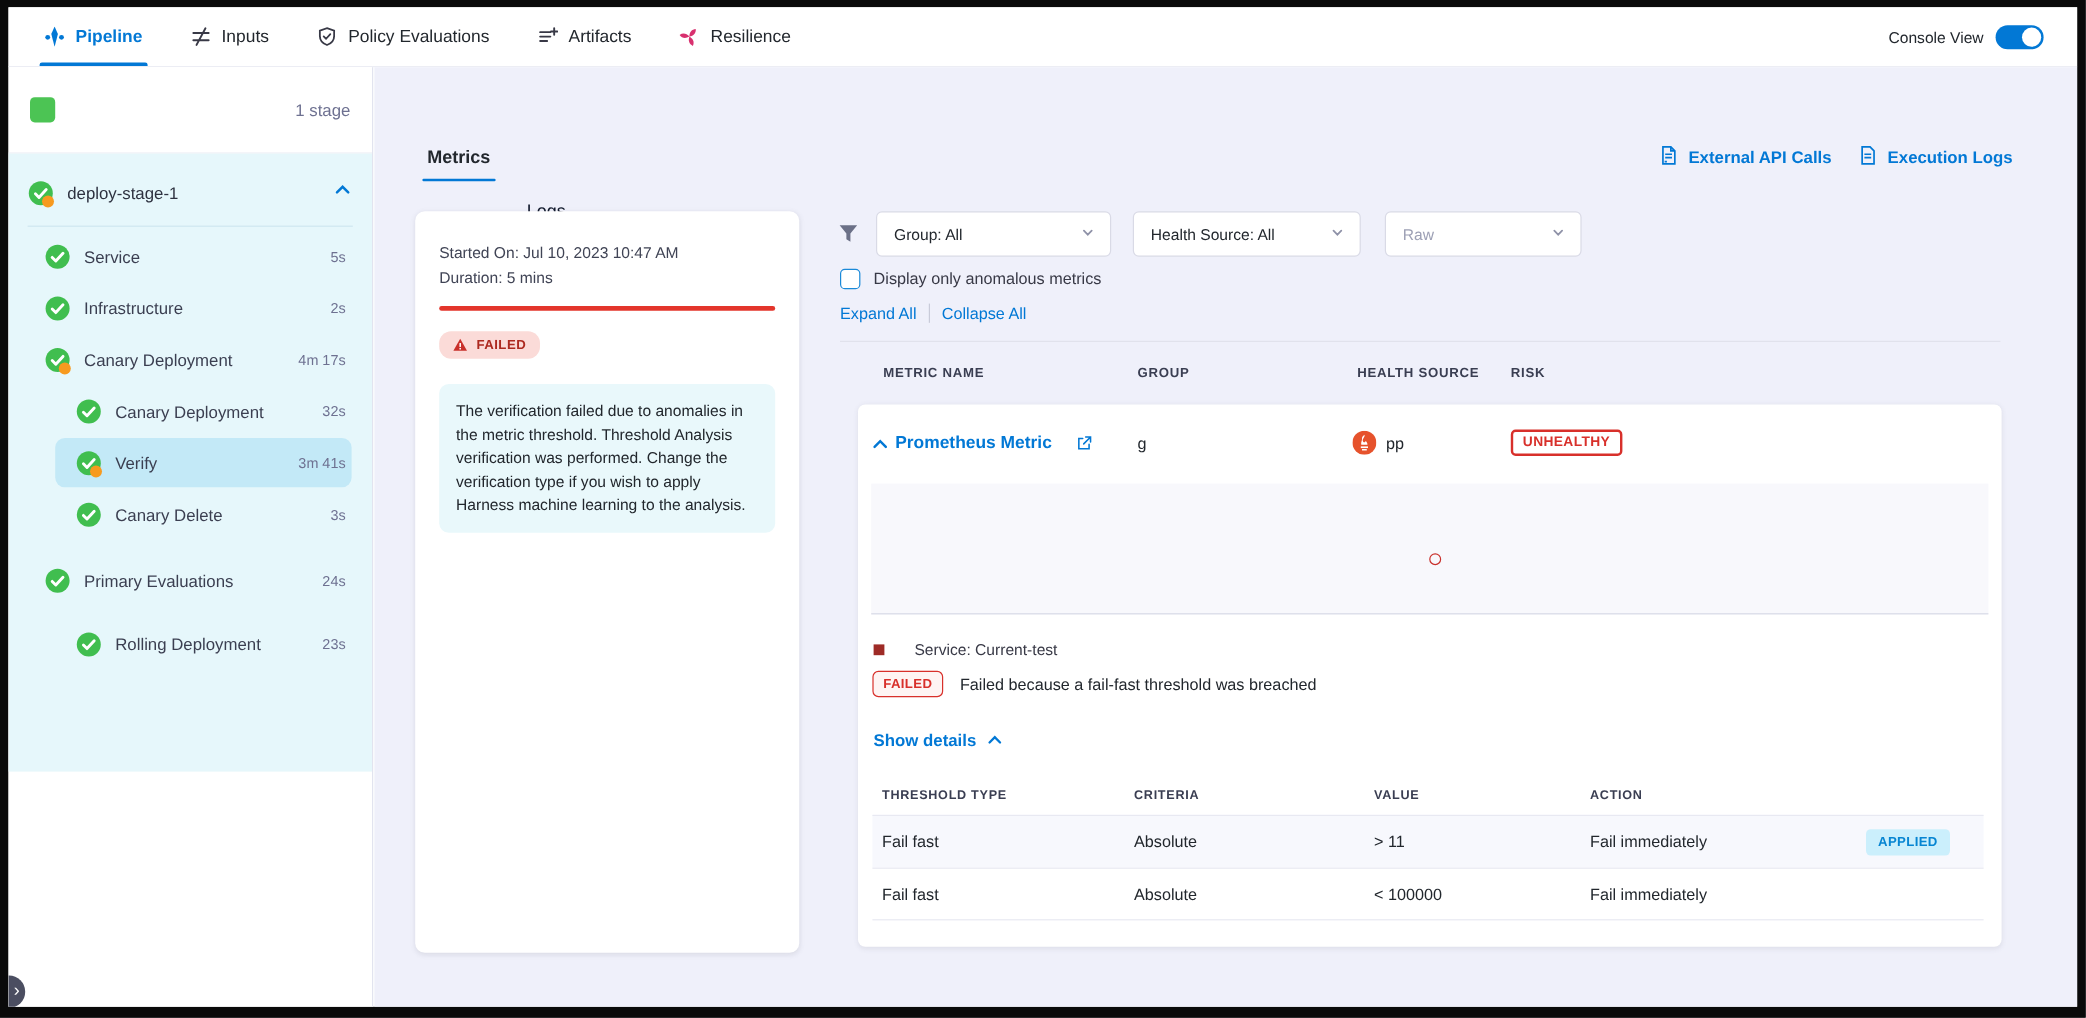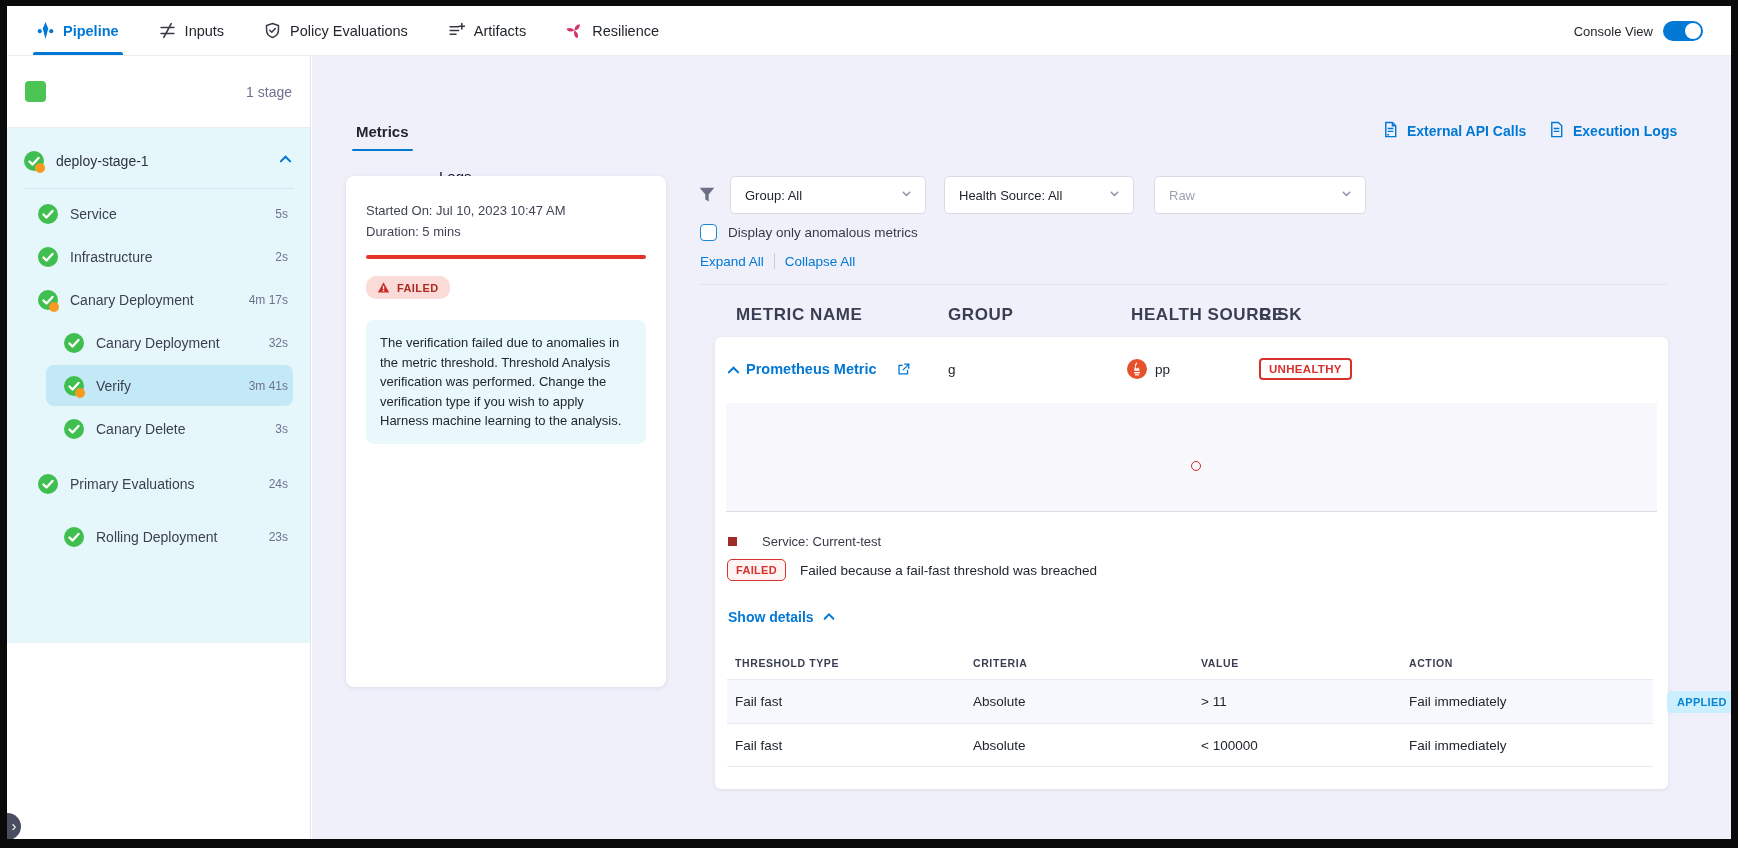--- a/index.html
+++ b/index.html
@@ -52,45 +52,45 @@
   .banner-sub { font-size:12.5px; color:#1F2126; margin-top:2px; }
   .tab-metrics { position:absolute; left:44px; top:67px; font-size:15px; font-weight:700; color:#22272D; cursor:pointer; }
   .tab-metrics::after { content:""; position:absolute; left:-4px; right:-4px; bottom:-11px; height:2.5px;
             background:#0278D5; border-radius:2px; }
   .tab-logs { position:absolute; left:127px; top:67px; font-size:15px; color:#0f172a; cursor:pointer;margin-top:45px; }
   .top-link { position:absolute; top:65px; display:flex; align-items:center; gap:8px; font-size:14px;
             font-weight:700; color:#0278D5; cursor:pointer; }
   .link-api { left:1070px;text-align:center; } .link-logs { left:1236px; }
 
   
-  .summary-card { position:absolute; left:34px; top:120px; width:320px; height:511px; background:#fff;
+  .summary-card { position:absolute; left:34px; top:120px; width:320px; height:618px; background:#fff;
             border-radius:8px; box-shadow:0 1px 4px rgba(96,97,112,.14); padding:24px 20px; }
   .summary-line { font-size:13px; color:#404455; line-height:21px; }
   .progress-bar { margin-top:13px; height:4px; border-radius:2px; background:#E3352B; }
   .failed-pill { display:inline-flex; align-items:center; gap:7px; margin-top:17px; background:#FBDBD8;
             border-radius:10px; padding:5px 11px; font-size:11px; font-weight:700; letter-spacing:.4px; color:#AD2A20; }
   .info-box { margin-top:21px; background:#E9F8FB; border-radius:8px; padding:13px 14px; font-size:13px;
             line-height:1.5; color:#22272D; }
 
   
   .funnel { position:absolute; left:386px; top:130px; width:18px; height:18px; }
   .dropdown { position:absolute; top:120px; height:38px; background:#fff; border:1px solid #D9DAE6; border-radius:5px;
             display:flex; align-items:center; padding:0 12px 0 14px; font-size:13px; font-weight:500; color:#22272D; cursor:pointer; }
   .dropdown .dd-chev { margin-left:auto; }
   .dd-group { left:418px; width:196px; } .dd-health { left:632px; width:190px; }
-  .dd-raw { left:842px; width:212px; color:#9DA0B5; font-weight:400; }
+  .dd-raw { left:842px; width:164px; color:#9DA0B5; font-weight:400; }
   .checkbox { position:absolute; left:388px; top:168px; width:17px; height:17px; background:#fff;
             border:1.5px solid #1A89D8; border-radius:4px; cursor:pointer; }
   .checkbox-label { position:absolute; left:416px; top:169px; font-size:13.5px; color:#383946; }
   .expand-row { position:absolute; left:388px; top:197px; display:flex; align-items:center; gap:10px;
             font-size:13.5px; color:#0278D5; }
   .expand-row .sep { width:1px; height:16px; background:#C9CBD9; }
   .expand-row span { cursor:pointer; }
   .pane-sep { position:absolute; left:388px; top:228px; width:967px; height:1px; background:#E1E2EC; }
-  .thead-label { position:absolute; top:249px; font-size:17px; font-weight:700; letter-spacing:.6px; color:#3A3E52; }
+  .thead-label { position:absolute; top:249px; font-size:11px; font-weight:700; letter-spacing:.6px; color:#3A3E52; }
   .h-metric { left:424px; } .h-group { left:636px; } .h-health { left:819px; } .h-risk { left:947px; }
 
   
   .metric-card { position:absolute; left:403px; top:281px; width:953px; height:452px; background:#fff;
             border-radius:6px; box-shadow:0 1px 4px rgba(96,97,112,.12); }
   .m-chevron { position:absolute; left:11px; top:26px; cursor:pointer; }
   .m-name { position:absolute; left:31px; top:24px; font-size:14.5px; font-weight:600; color:#0278D5;
             display:flex; align-items:center; gap:20px; cursor:pointer; }
   .m-group { position:absolute; left:233px; top:25px; font-size:13.5px; color:#22272D; }
   .prom-icon { position:absolute; left:412px; top:22px; width:20px; height:20px; }
@@ -104,21 +104,21 @@
   .legend { position:absolute; left:13px; top:197px; display:flex; align-items:center; gap:25px;
             font-size:13px; color:#383946; }
   .legend-swatch { width:9px; height:9px; background:#9E2B26; }
   .status-row { position:absolute; left:12px; top:222px; display:flex; align-items:center; gap:14px; }
   .failed-outline { border:1.5px solid #D8302B; border-radius:5px; background:#FEF4F3; padding:4px 8px;
             font-size:11px; font-weight:700; letter-spacing:.3px; color:#D8302B; }
   .status-msg { font-size:13.5px; color:#22272D; }
   .show-details { position:absolute; left:13px; top:272px; display:flex; align-items:center; gap:8px;
             font-size:14px; font-weight:600; color:#0278D5; cursor:pointer; }
   .ttable { position:absolute; left:12px; top:309px; width:926px; }
-  .ttable .trow { display:grid; grid-template-columns:210px 200px 180px 230px 1fr; align-items:center; padding-left:8px;gap:28px; }
+  .ttable .trow { display:grid; grid-template-columns:210px 200px 180px 230px 1fr; align-items:center; padding-left:8px; }
   .ttable .thr { height:33px; font-size:10.5px; font-weight:700; letter-spacing:.6px; color:#3A3E52; }
   .ttable .tdr { height:44px; font-size:13.5px; color:#22272D; border-top:1px solid #E8E9F2; }
   .ttable .tdr.alt { background:#F7F8FD; }
   .ttable .tdr:last-child { border-bottom:1px solid #E8E9F2; }
   .applied-badge { justify-self:start; background:#CBEFFC; color:#0785D2; font-size:11px; font-weight:700;
             letter-spacing:.3px; padding:5px 10px; border-radius:4px; }
 
   .edge-fab { position:absolute; left:0; top:807px; width:14px; height:27px; background:#4B4E61;
             border-radius:0 14px 14px 0; color:#fff; font-size:15px; line-height:25px; text-align:center;
             cursor:pointer; }

